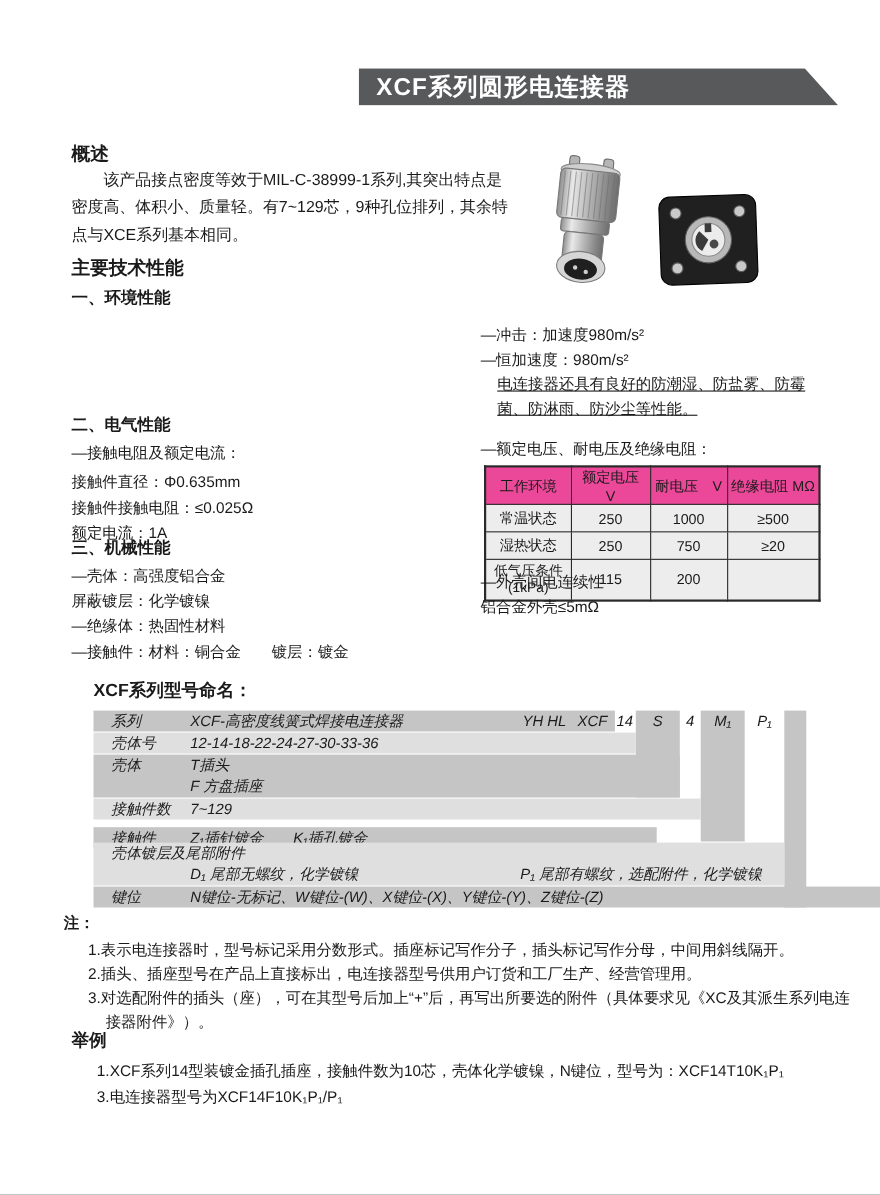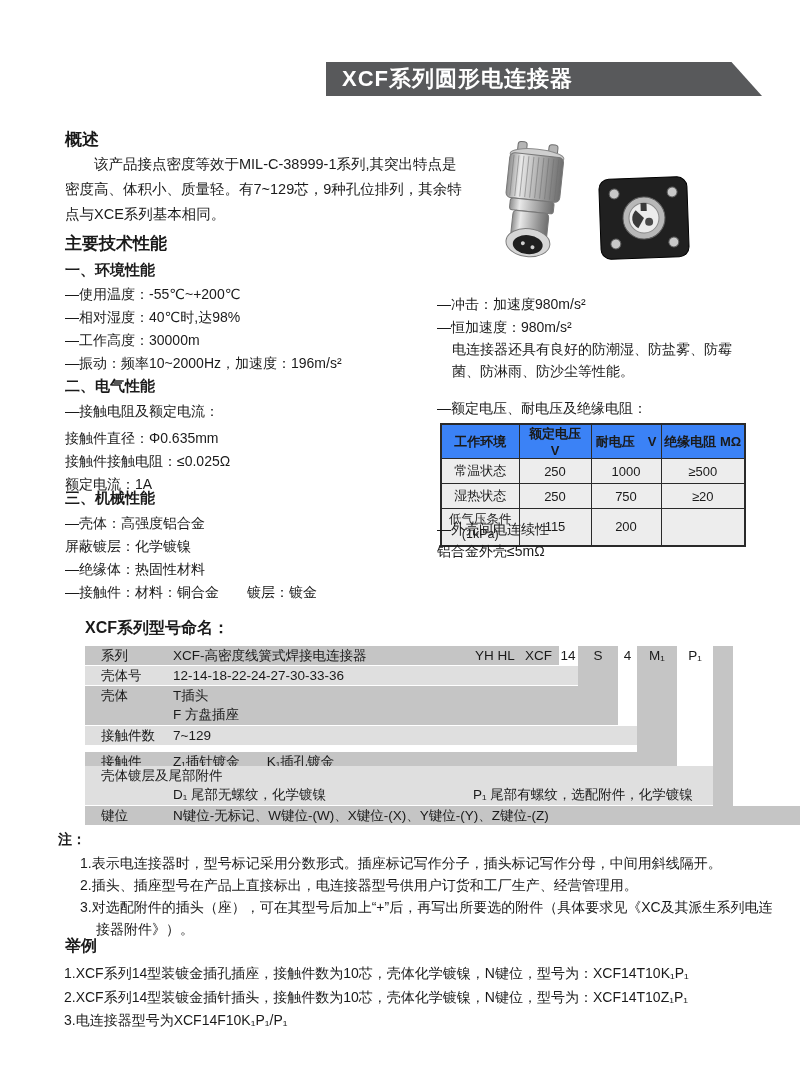--- a/index.html
+++ b/index.html
@@ -15,42 +15,42 @@
     left:298px; top:62px; width:436px; height:34px; background:#58595b;
     clip-path:polygon(0 0, 93% 0, 100% 100%, 0 100%);
     display:flex; align-items:center; color:#fff;margin-left:28px;
   }
   .banner span { margin-left:16px; font-size:22px; font-weight:bold; letter-spacing:1px; }
   .h1 { font-size:17px; font-weight:bold; }
   .h2 { font-size:15px; font-weight:bold; }
   .body-txt { font-size:14px;text-align:center; }
   .par { width:402px; font-size:14.5px; line-height:25px; text-indent:2em; }
   .list > div { line-height:23px; font-size:14px; }
-  .note-par { width:292px; font-size:14px; line-height:22px; }
+  .note-par { width:292px; font-size:14px; line-height:22px;text-decoration:underline; }
   
   table.vt { border-collapse:collapse; font-size:13px; }
   table.vt th, table.vt td { border:1.5px solid #2a2a2a; text-align:center; vertical-align:middle; }
   table.vt { border:2px solid #2a2a2a; }
-  table.vt th { background:#3b82f6; font-weight:bold; height:26px; }
+  table.vt th { background:#ec4899; font-weight:normal; height:26px; }
   table.vt td { background:#ededed; height:25px; white-space:pre-line; }
   table.vt tr.tall td { height:37px; font-size:12.5px; line-height:15px; }
   .c1{width:78px}.c2{width:72px}.c3{width:70px}.c4{width:84px}
   
-  .nd { left:85px; top:646px; width:648px; height:180px; font-size:13.5px; }
+  .nd { left:85px; top:646px; width:648px; height:180px; font-size:13.5px;font-style:italic; }
   .nd .band, .nd .strip { position:absolute; }
   .dark { background:#c5c5c5; }
   .light { background:#dfdfdf; }
   .band { left:0; height:19px; line-height:19px; }
   .band .lbl { position:absolute; left:16px; white-space:nowrap; }
   .band .val { position:absolute; left:88px; white-space:nowrap; }
   .band .val2 { position:absolute; left:88px; top:19px; white-space:nowrap; }
   .band .val3 { position:absolute; left:388px; top:19px; white-space:nowrap; }
   .b1{top:0;width:474px}.b2{top:20px;width:493px}
   .b34{top:40px;width:533px;height:39px}.b5{top:80px;width:552px}
-  .b6{top:106px;width:592px}.b78{top:120px;width:628px;height:39px}
+  .b6{top:106px;width:512px}.b78{top:120px;width:628px;height:39px}
   .b9{top:160px;width:744px}
   .strip { top:0; }
   .strip-s{left:493px;width:40px;height:79px}
   .strip-m{left:552px;width:40px;height:119px}
   .strip-r{left:628px;width:20px;height:179px}
   .code { position:absolute; top:0; height:19px; line-height:19px; text-align:center; white-space:nowrap; }
   .code-yh{left:390px}.code-xcf{left:440px}
   .code-14{left:473px;width:20px}.code-s{left:493px;width:40px}
   .code-4{left:533px;width:19px}.code-m{left:552px;width:40px}.code-p{left:592px;width:36px}
   
@@ -120,26 +120,20 @@
         <circle cx="50" cy="48" r="15" fill="#ececec" stroke="#8a8a8a"></circle>
         <path d="M42 40 A11 11 0 0 0 44 58 L50 48 Z" fill="#3a3a3a"></path>
         <rect x="47" y="33" width="6" height="8" fill="#3a3a3a"></rect>
         <circle cx="55" cy="52" r="4" fill="#4a4a4a"></circle>
       </g>
     </svg>
   </div>
 
   <div class="abs h1" style="left:65px;top:232px">主要技术性能</div>
   <div class="abs h2" style="left:65px;top:261px">一、环境性能</div>
-  <div class="abs list" style="left:65px;top:283px">
-    <div>—使用温度：-55℃~+200℃</div>
-    <div>—相对湿度：40℃时,达98%</div>
-    <div>—工作高度：30000m</div>
-    <div>—振动：频率10~2000Hz，加速度：196m/s²</div>
-  </div>
   <div class="abs list" style="left:437px;top:293px">
     <div>—冲击：加速度980m/s²</div>
     <div>—恒加速度：980m/s²</div>
   </div>
   <div class="abs note-par" style="left:452px;top:338px">电连接器还具有良好的防潮湿、防盐雾、防霉菌、防淋雨、防沙尘等性能。</div>
 
   <div class="abs h2" style="left:65px;top:377px">二、电气性能</div>
   <div class="abs body-txt" style="left:65px;top:403px">—接触电阻及额定电流：</div>
   <div class="abs list" style="left:65px;top:427px">
     <div>接触件直径：Φ0.635mm</div>
@@ -234,19 +228,18 @@
   </div>
 
   <div class="abs body-txt" style="left:58px;top:831px;font-weight:bold">注：</div>
   <div class="abs notes" style="left:80px;top:852px">
     <div>1.表示电连接器时，型号标记采用分数形式。插座标记写作分子，插头标记写作分母，中间用斜线隔开。</div>
     <div>2.插头、插座型号在产品上直接标出，电连接器型号供用户订货和工厂生产、经营管理用。</div>
     <div>3.对选配附件的插头（座），可在其型号后加上“+”后，再写出所要选的附件（具体要求见《XC及其派生系列电连接器附件》）。</div>
   </div>
 
   <div class="abs h1" style="left:65px;top:936px;font-size:16px">举例</div>
-  <div class="abs examples" style="left:64px;top:962px">
+  <div class="abs examples" style="left:88px;top:962px">
     <div>1.XCF系列14型装镀金插孔插座，接触件数为10芯，壳体化学镀镍，N键位，型号为：XCF14T10K₁P₁</div>
-    <div>2.XCF系列14型装镀金插针插头，接触件数为10芯，壳体化学镀镍，N键位，型号为：XCF14T10Z₁P₁</div>
     <div>3.电连接器型号为XCF14F10K₁P₁/P₁</div>
   </div>
 
 </div>
 
 </body></html>

